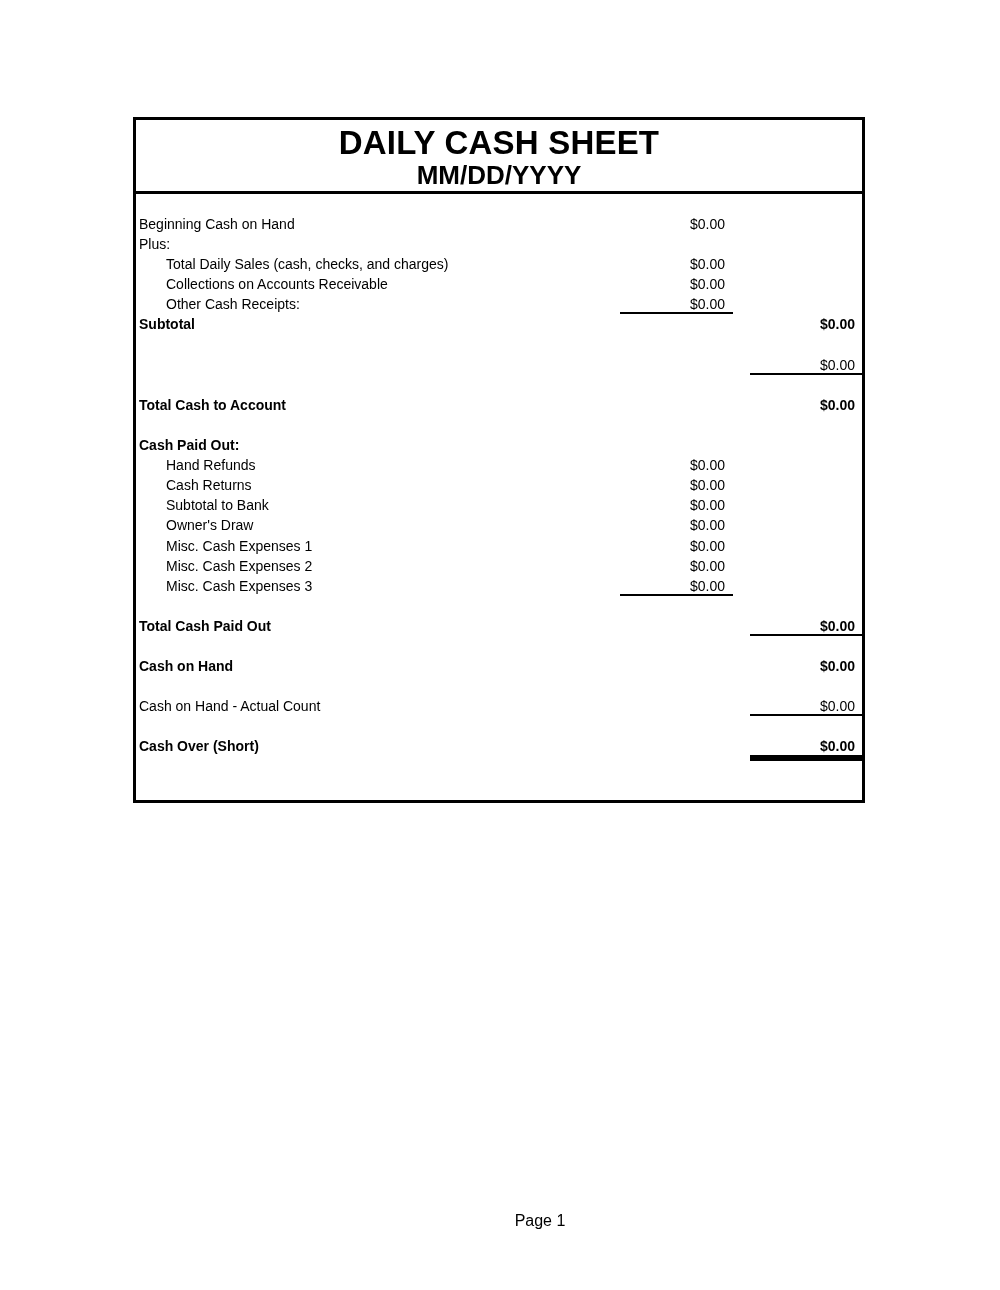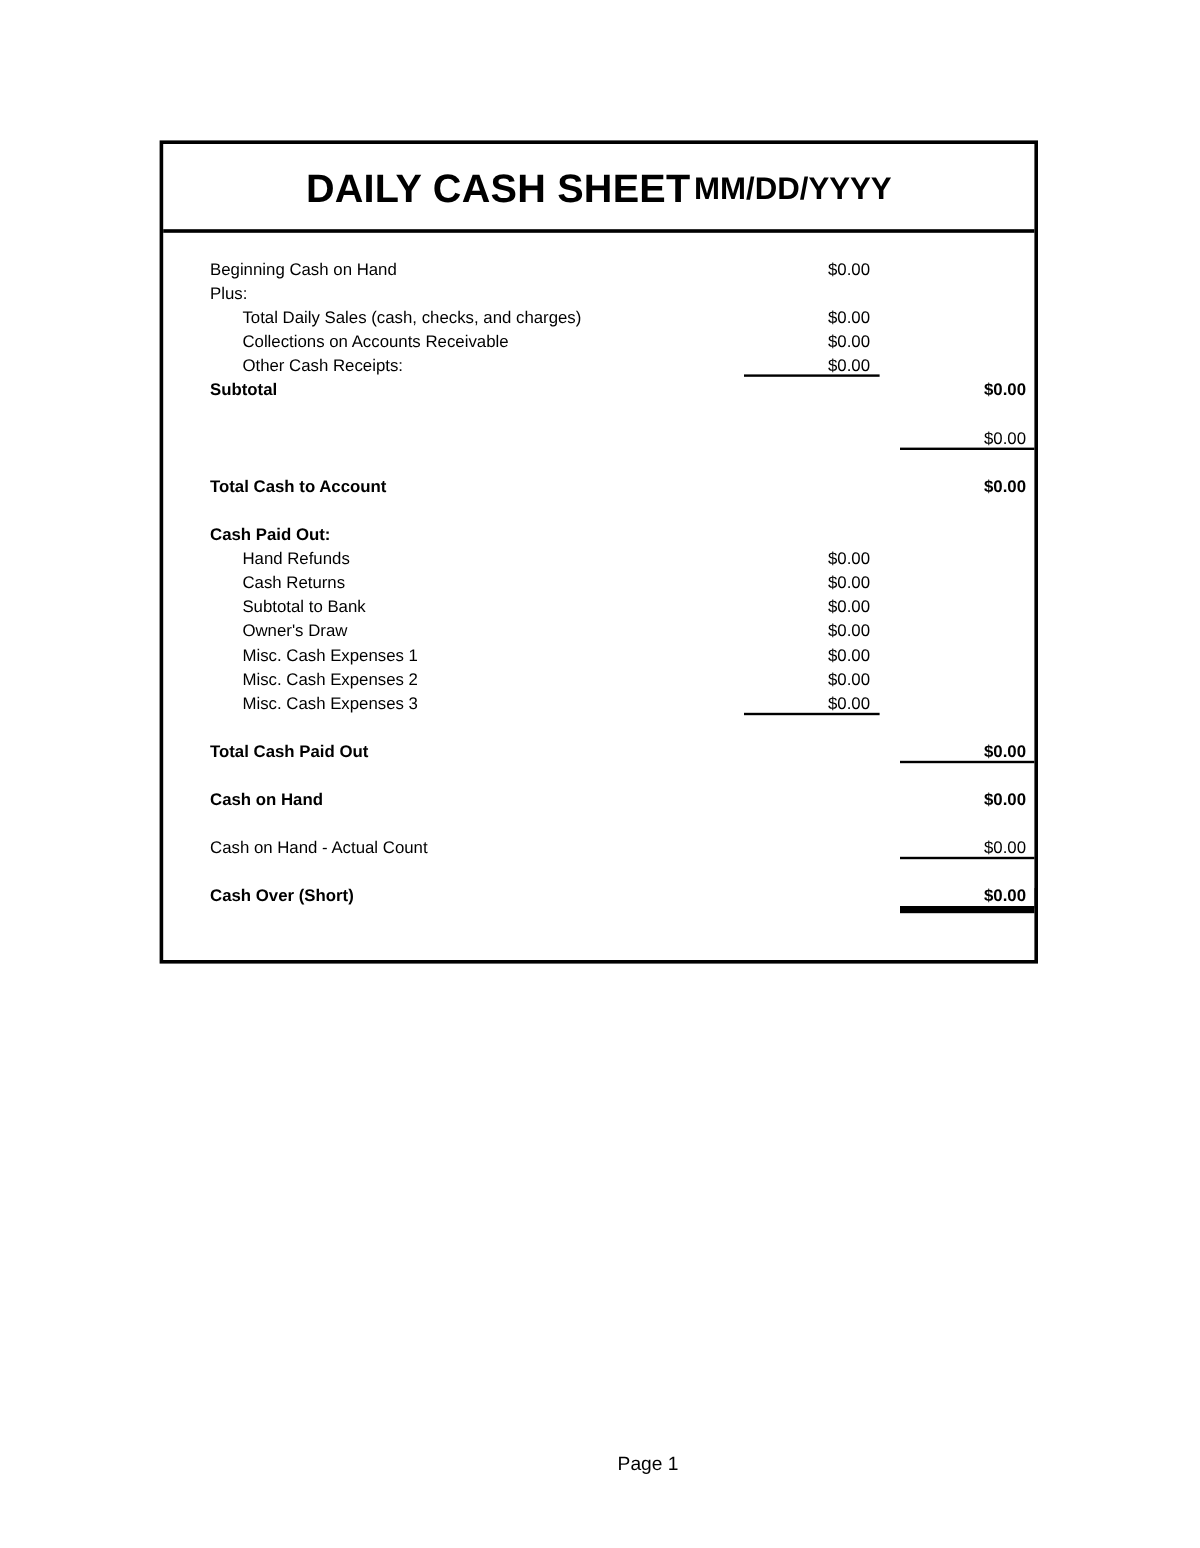--- a/index.html
+++ b/index.html
@@ -23,21 +23,21 @@
     width: 732px; height: 686px;
     border: 3px solid var(--ink);
     background: var(--paper);
   }
 
   
   .sheet-header {
     height: 74px;
     border-bottom: 3px solid var(--ink);
     display: flex;
-    flex-direction: row;
+    flex-direction: column;
     align-items: center;
     justify-content: center;
     padding-top: 2px;
     gap: 3px;
   }
   .sheet-title {
     font-size: 33px;
     font-weight: bold;
     letter-spacing: 0.2px;
     line-height: 1;
@@ -46,21 +46,20 @@
   .sheet-date {
     font-size: 26px;
     font-weight: bold;
     line-height: 1;
     white-space: nowrap;
   }
 
   
   .sheet-body {
     padding-top: 20px;
-    padding-left: 36px;
   }
   .row {
     display: flex;
     align-items: stretch;
     height: 20.1px;
     line-height: 20.1px;
     font-size: 14px;
   }
   .label {
     padding-left: 3px;

